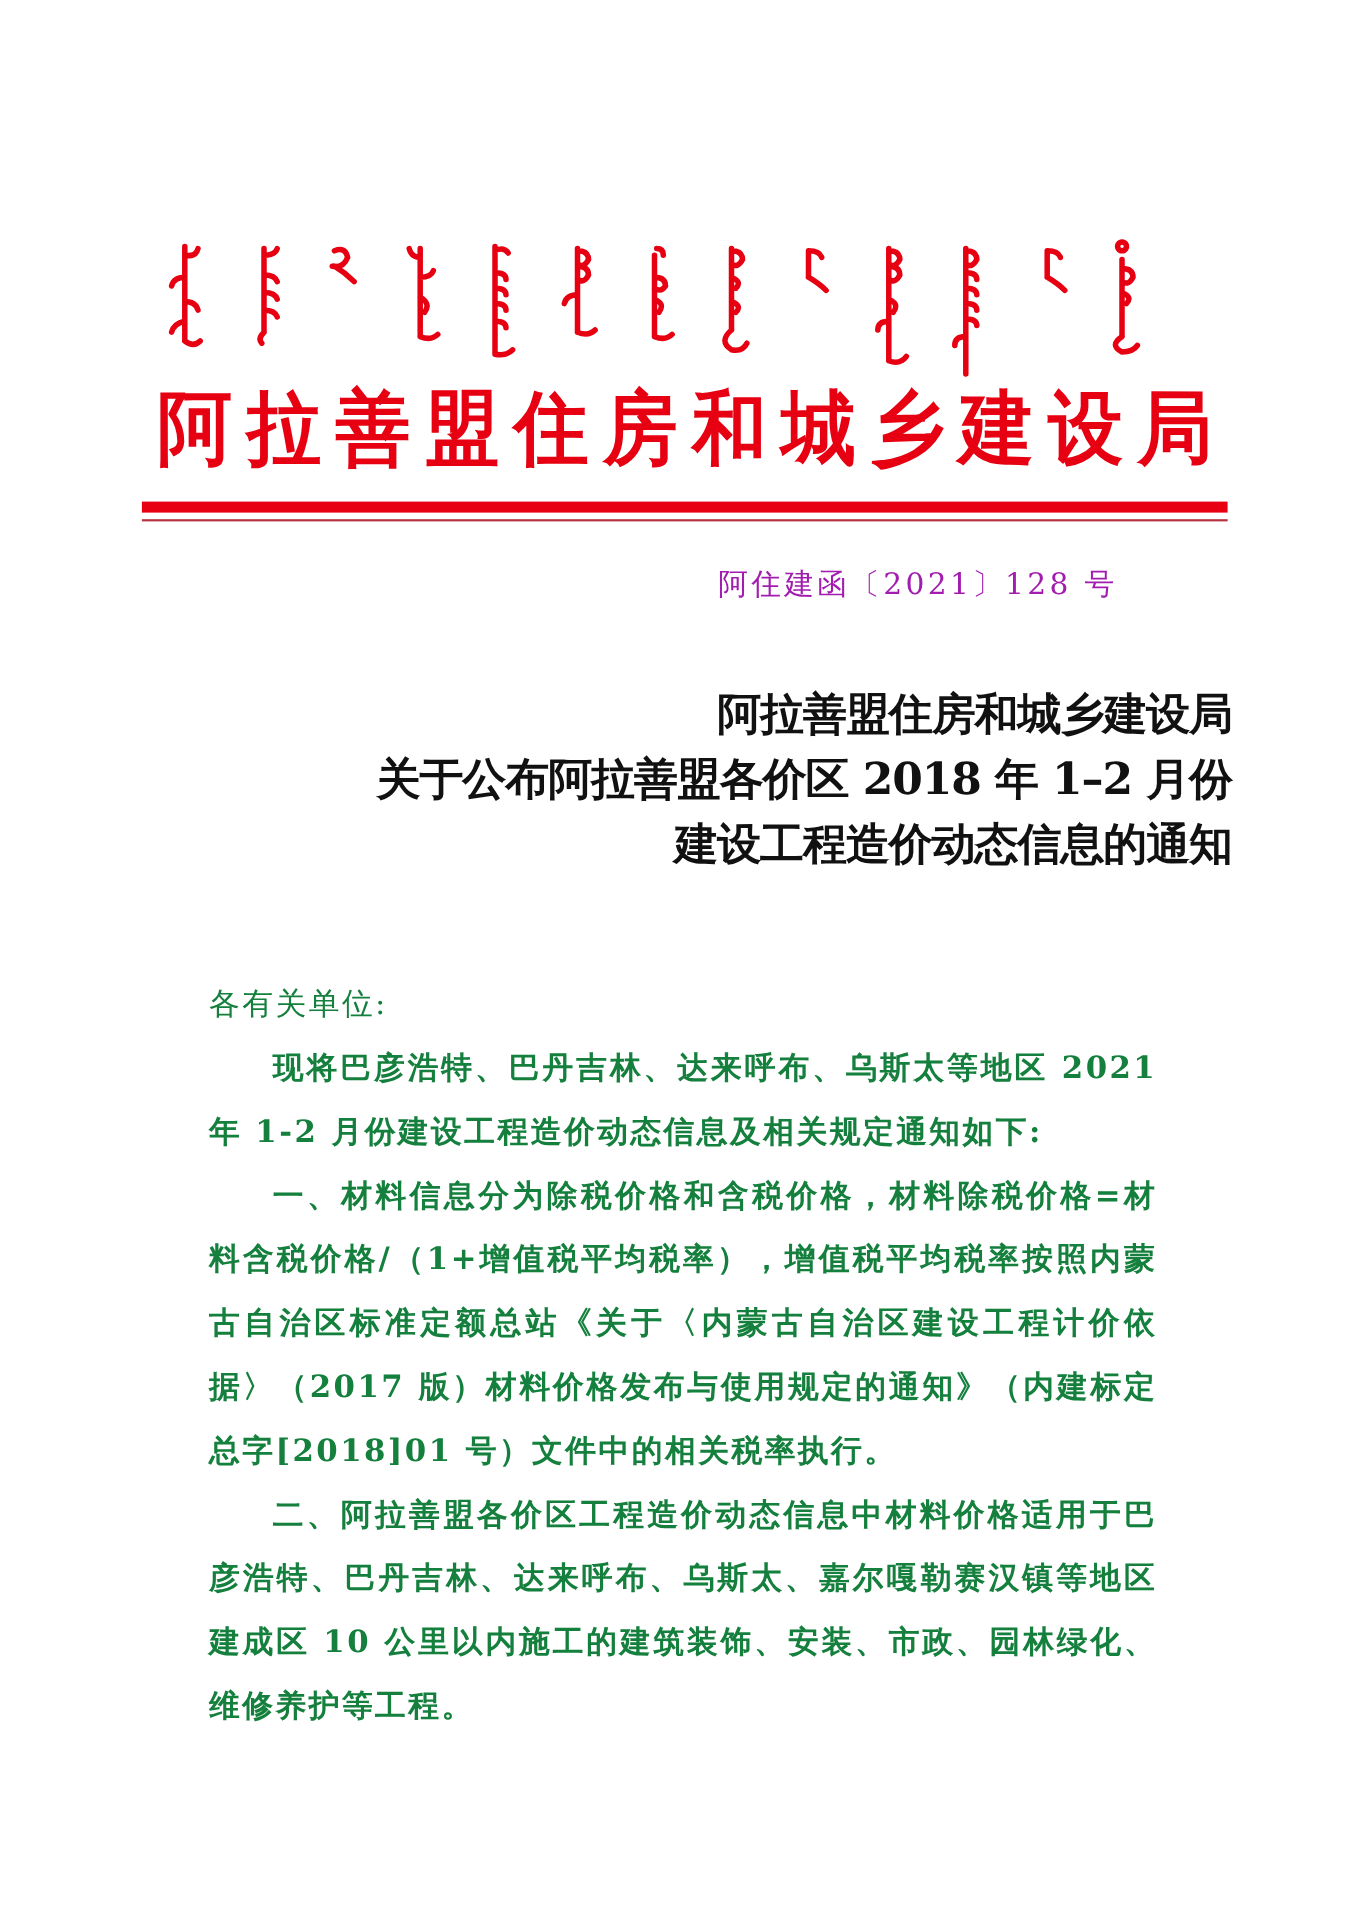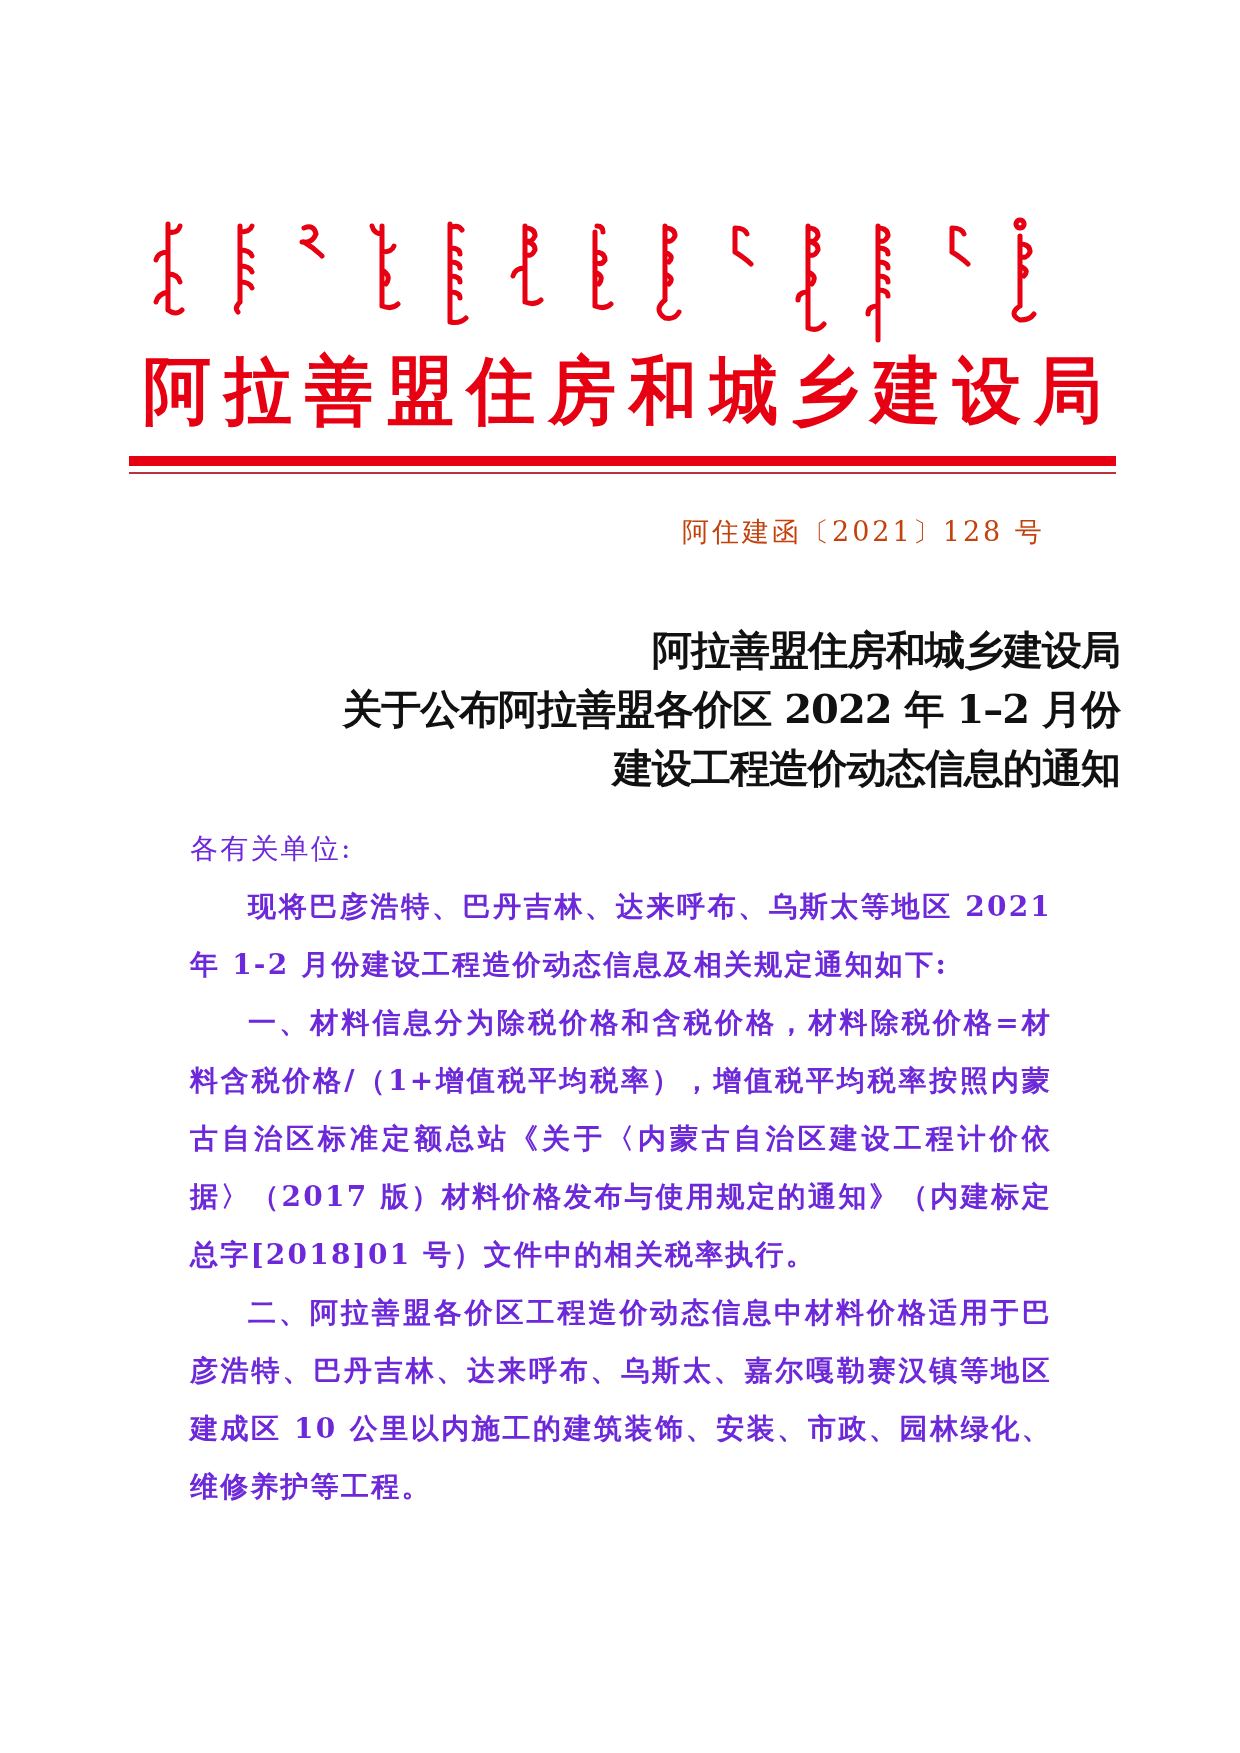--- a/index.html
+++ b/index.html
@@ -75,27 +75,27 @@
       left: 129px;
       top: 472px;
       width: 987px;
       height: 2px;
       background: #b5343f;
     }
 
     
     .doc-number {
       position: absolute;
-      left: 682px;
+      left: 653px;
       top: 512px;
       font-family: "DejaVu Serif", "Liberation Serif", serif;
       font-size: 27px;
       line-height: 40px;
       letter-spacing: 3px;
-      color: #c2410c;
+      color: #a21caf;
       white-space: nowrap;
     }
 
     
     .title-block {
       position: absolute;
       left: 120px;
       top: 620px;
       width: 1000px;
       text-align: right;
@@ -107,26 +107,26 @@
       line-height: 59px;
       color: #111;
       white-space: nowrap;
       letter-spacing: -1px;
     }
 
     
     .body-text {
       position: absolute;
       left: 190px;
-      top: 820px;
+      top: 884px;
       width: 862px;
       font-family: "DejaVu Serif", "Liberation Serif", serif;
       font-size: 28px;
       line-height: 58px;
-      color: #6d28d9;
+      color: #15803d;
       letter-spacing: 2.2px;
       text-align: justify;
       text-align-last: left;
     }
     .salutation {
       margin: 0;
       white-space: nowrap;
     }
     .para {
       margin: 0;
@@ -223,21 +223,21 @@
     <span class="banner-char">局</span>
   </div>
 
   <div class="rule-thick"></div>
   <div class="rule-thin"></div>
 
   <div class="doc-number">阿住建函〔2021〕128 号</div>
 
   <div class="title-block">
     <div class="title-line">阿拉善盟住房和城乡建设局</div>
-    <div class="title-line">关于公布阿拉善盟各价区 2022 年 1–2 月份</div>
+    <div class="title-line">关于公布阿拉善盟各价区 2018 年 1–2 月份</div>
     <div class="title-line">建设工程造价动态信息的通知</div>
   </div>
 
   <div class="body-text">
     <p class="salutation">各有关单位:</p>
     <p class="para">现将巴彦浩特、巴丹吉林、达来呼布、乌斯太等地区 2021 年 1-2 月份建设工程造价动态信息及相关规定通知如下:</p>
     <p class="para">一、材料信息分为除税价格和含税价格，材料除税价格=材料含税价格/（1+增值税平均税率），增值税平均税率按照内蒙古自治区标准定额总站《关于〈内蒙古自治区建设工程计价依据〉（2017 版）材料价格发布与使用规定的通知》（内建标定总字[2018]01 号）文件中的相关税率执行。</p>
     <p class="para">二、阿拉善盟各价区工程造价动态信息中材料价格适用于巴彦浩特、巴丹吉林、达来呼布、乌斯太、嘉尔嘎勒赛汉镇等地区建成区 10 公里以内施工的建筑装饰、安装、市政、园林绿化、维修养护等工程。</p>
   </div>
 

